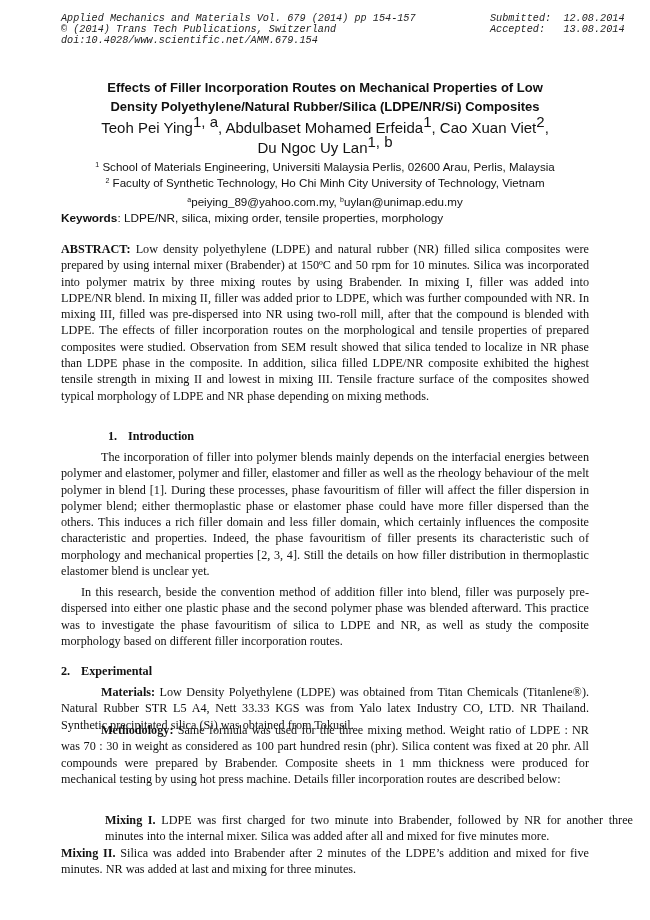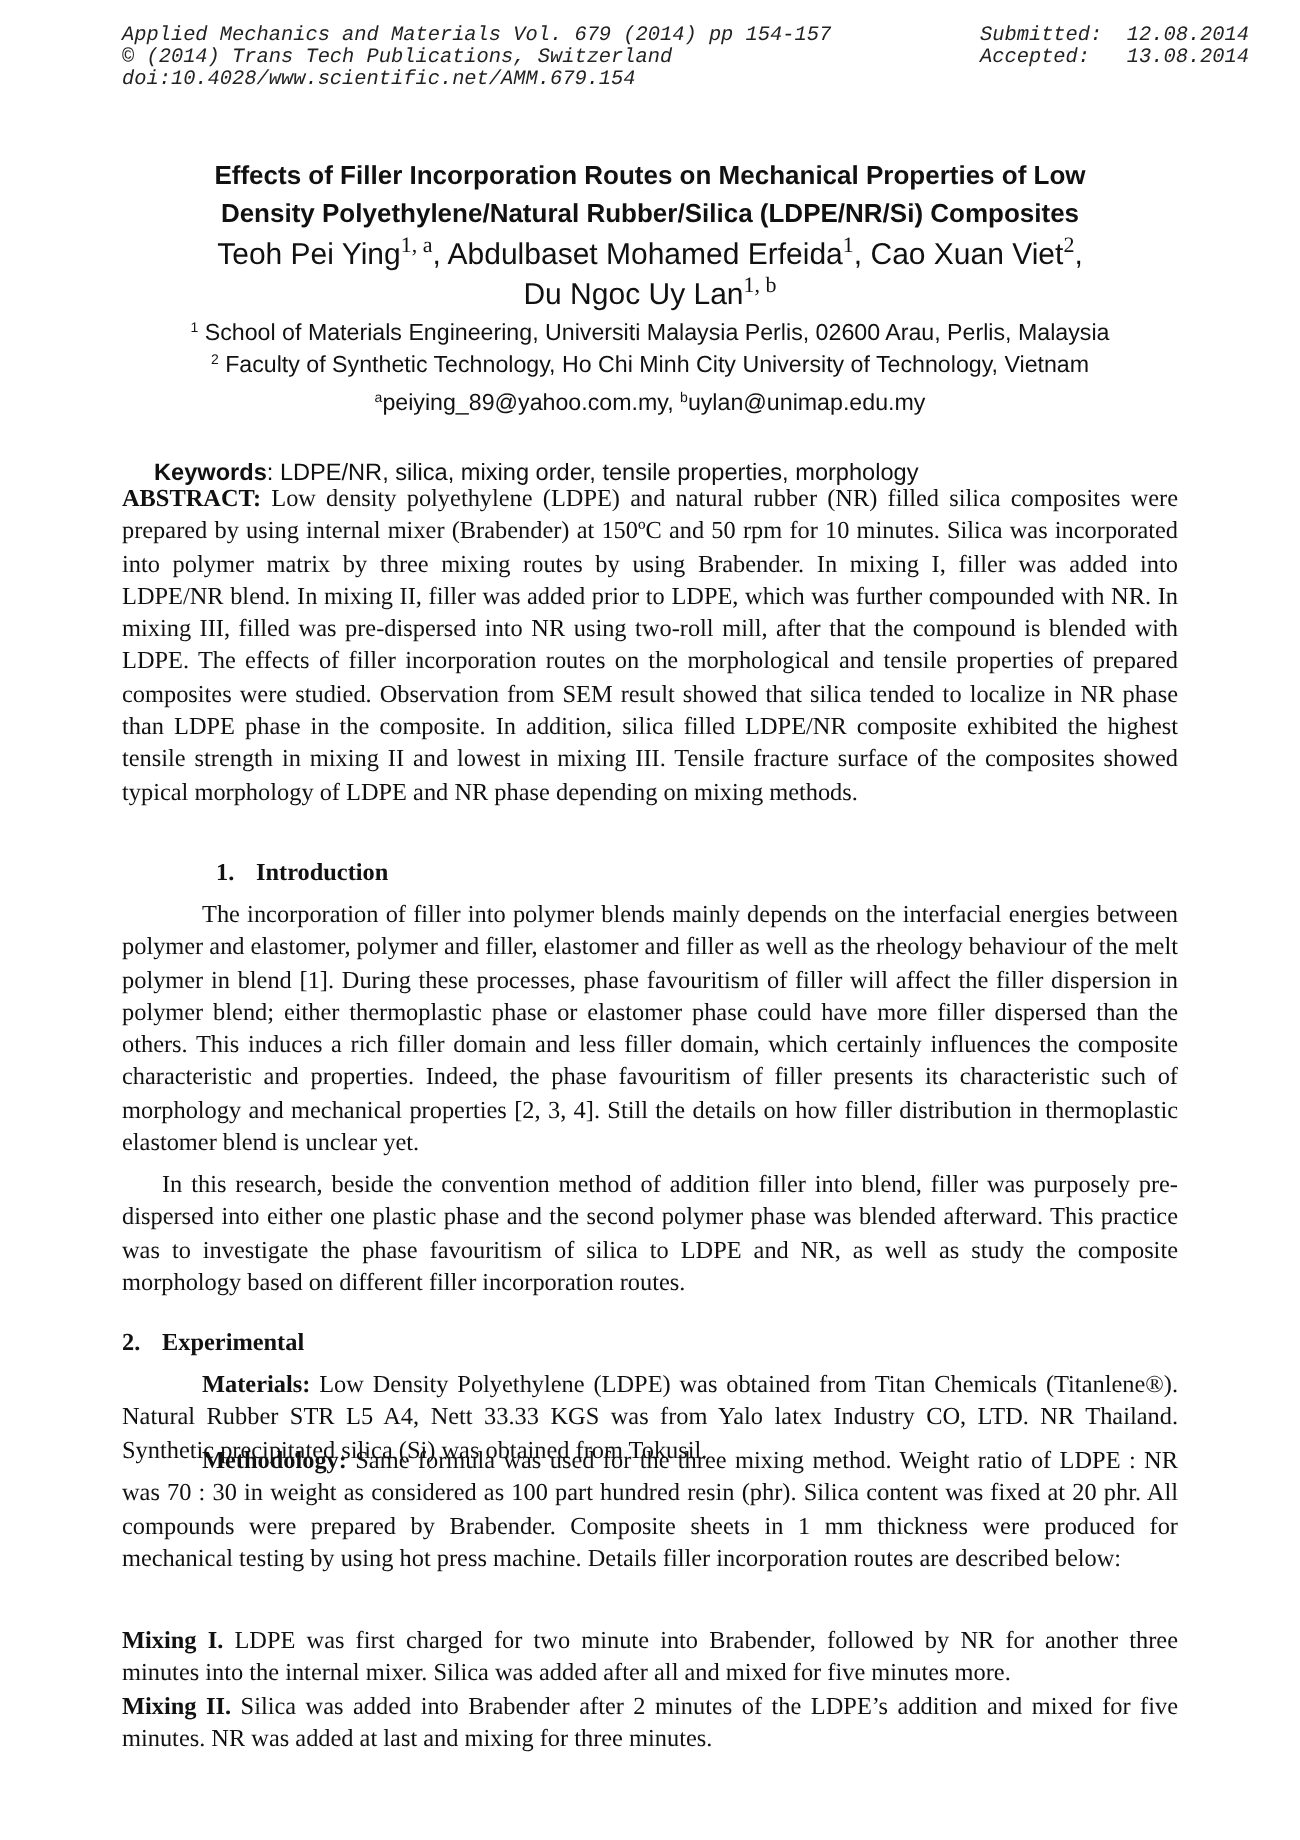--- a/index.html
+++ b/index.html
@@ -3,37 +3,37 @@
 <meta charset="utf-8">
 <style>
   html, body { margin: 0; padding: 0; background: #ffffff; }
   body { width: 650px; height: 920px; position: relative; overflow: hidden; color: #111; }
   .hdr { position: absolute; top: 13px; font-family: Liberation Mono, monospace; font-style: italic; font-size: 10.2px; line-height: 11px; color: #222; }
   .hdr-left { left: 61px; }
   .hdr-right { left: 490px; }
   .hdr-right .row { white-space: pre; }
   .title { position: absolute; left: 61px; top: 78px; width: 528px; text-align: center; font-family: "Liberation Sans", sans-serif; font-weight: bold; font-size: 13px; line-height: 19px; }
   .authors { position: absolute; left: 61px; top: 118px; width: 528px; text-align: center; font-family: "Liberation Sans", sans-serif; font-size: 15px; line-height: 20px; }
-  .authors sup { font-size: 11px; vertical-align: 6px; line-height: 0; font-family: Liberation Serif, serif; }
+  .authors sup { font-size: 15px; vertical-align: 6px; line-height: 0; }
   .affil { position: absolute; left: 61px; top: 159px; width: 528px; text-align: center; font-family: "Liberation Sans", sans-serif; font-size: 11.6px; line-height: 16px; }
   .affil sup, .emails sup { font-size: 7px; vertical-align: 4px; line-height: 0; }
   .emails { position: absolute; left: 61px; top: 194px; width: 528px; text-align: center; font-family: "Liberation Sans", sans-serif; font-size: 11.6px; line-height: 15px; }
-  .keywords { position: absolute; left: 61px; top: 229px; width: 528px; font-family: "Liberation Sans", sans-serif; font-size: 11.8px; line-height: 15px; margin-left: 16px; }
+  .keywords { position: absolute; left: 61px; top: 211px; width: 528px; font-family: "Liberation Sans", sans-serif; font-size: 11.8px; line-height: 15px; }
   .keywords b { font-weight: bold; }
   .body { font-family: "Liberation Serif", serif; font-size: 12.2px; line-height: 16.3px; text-align: justify; position: absolute; left: 61px; width: 528px; }
   .abstract { top: 241px; }
   .sec { font-family: "Liberation Serif", serif; font-weight: bold; font-size: 12.2px; position: absolute; left: 61px; }
   .sec .num { display: inline-block; width: 20px; }
   .intro-h { top: 429px; margin-left: 47px; }
   .intro-p1 { top: 449px; }
   .intro-p2 { top: 584px; }
   .exp-h { top: 664px; }
   .exp-p1 { top: 684px; }
   .exp-p2 { top: 722px; }
-  .mix1 { top: 812px; }
+  .mix1 { top: 812px; margin-left: 44px; }
   .mix2 { top: 845px; }
   .indent { text-indent: 40px; }
   .indent2 { text-indent: 20px; }
   b.lead { font-weight: bold; }
 </style>
 </head>
 <body>
 
 <div class="hdr hdr-left">
   <div>Applied Mechanics and Materials Vol. 679 (2014) pp 154-157</div>

